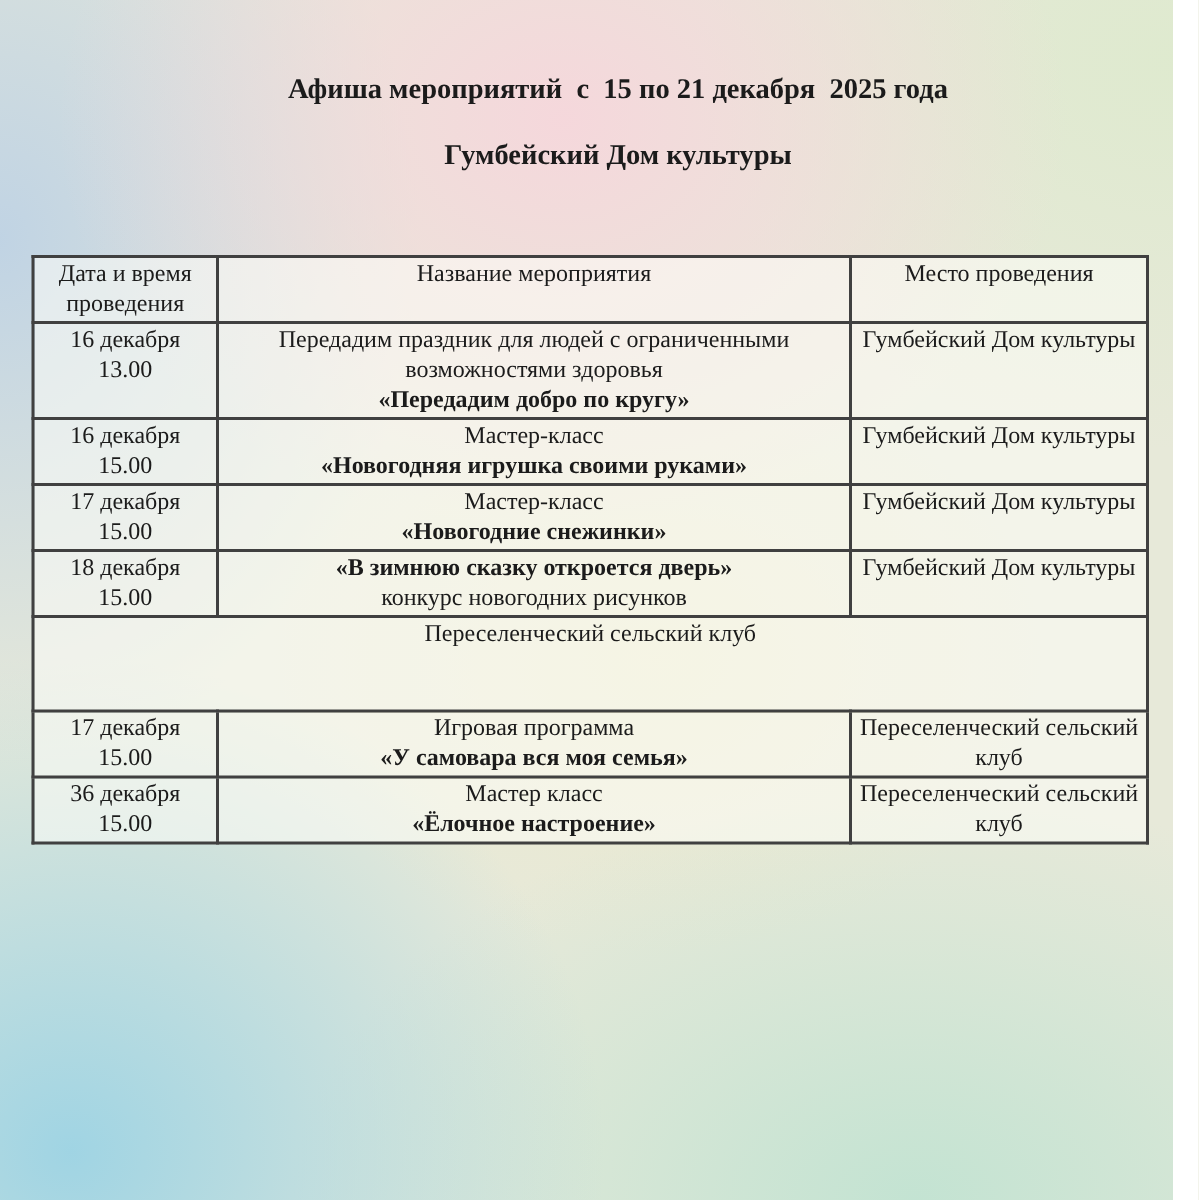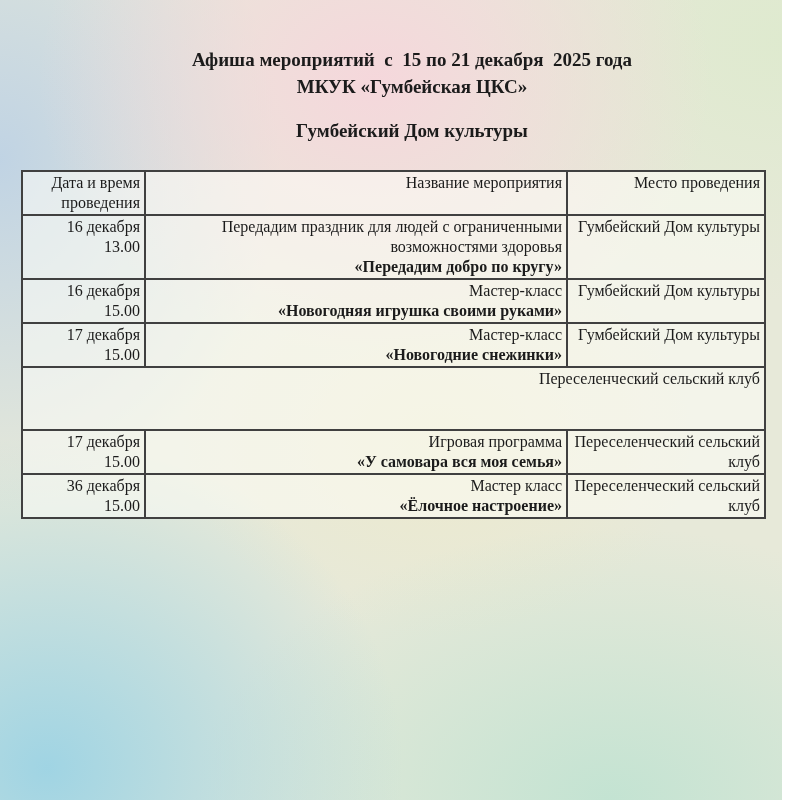--- a/index.html
+++ b/index.html
@@ -22,41 +22,40 @@
   .title-line{white-space:pre-wrap;}
   .subtitle{margin-top:17px;}
   table.events{
     position:absolute;left:21px;top:170px;width:743px;
     border-collapse:collapse;table-layout:fixed;
     font-size:16px;line-height:20px;
   }
   table.events td,table.events th{
     border:2px solid #404040;
     background:rgba(253,253,248,0.55);
-    padding:1px 4px;text-align:right;vertical-align:top;
+    padding:1px 4px;text-align:center;vertical-align:top;
     font-weight:normal;overflow:hidden;
   }
   th.h-dt{vertical-align:top;}
   th.h-ev{vertical-align:bottom;margin-left:27px;}
   th.h-pl{vertical-align:top;margin-top:40px;}
   tr.hdr{height:42px;}
   tr.r2{height:42px;}
   tr.r3{height:62px;}
   td.section-cell{height:59px;vertical-align:middle;font-weight:bold;}
   .b{font-weight:bold;}
   .line{display:block;}
 </style>
 </head>
 <body>
 
 <div class="page">
 
   <div class="titles">
     <div class="title-line">Афиша мероприятий  с  15 по 21 декабря  2025 года</div>
-    <div class="title-line">МКУК «Гумбейская ЦКС»</div>
     <div class="title-line subtitle">Гумбейский Дом культуры</div>
   </div>
 
   <table class="events">
     <colgroup>
       <col style="width:123px">
       <col style="width:422px">
       <col style="width:198px">
     </colgroup>
 
@@ -97,20 +96,31 @@
         <span class="line">17 декабря</span>
         <span class="line">15.00</span>
       </td>
       <td>
         <span class="line">Мастер-класс</span>
         <span class="line b">«Новогодние снежинки»</span>
       </td>
       <td>Гумбейский Дом культуры</td>
     </tr>
 
+    <tr class="r2">
+      <td>
+        <span class="line">18 декабря</span>
+        <span class="line">15.00</span>
+      </td>
+      <td>
+        <span class="line b">«В зимнюю сказку откроется дверь»</span>
+        <span class="line">конкурс новогодних рисунков</span>
+      </td>
+      <td>Гумбейский Дом культуры</td>
+    </tr>
 
 
     <tr>
       <td colspan="3" class="section-cell">Переселенческий сельский клуб</td>
     </tr>
 
     <tr class="r2">
       <td>
         <span class="line">17 декабря</span>
         <span class="line">15.00</span>

